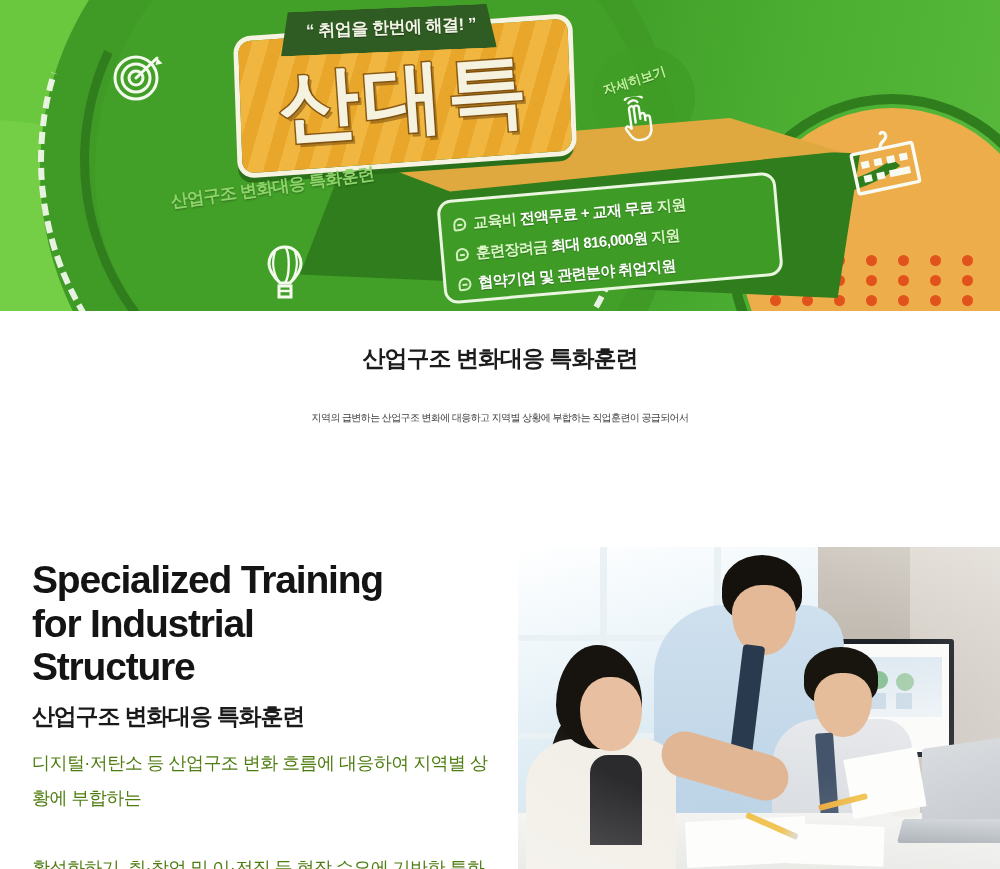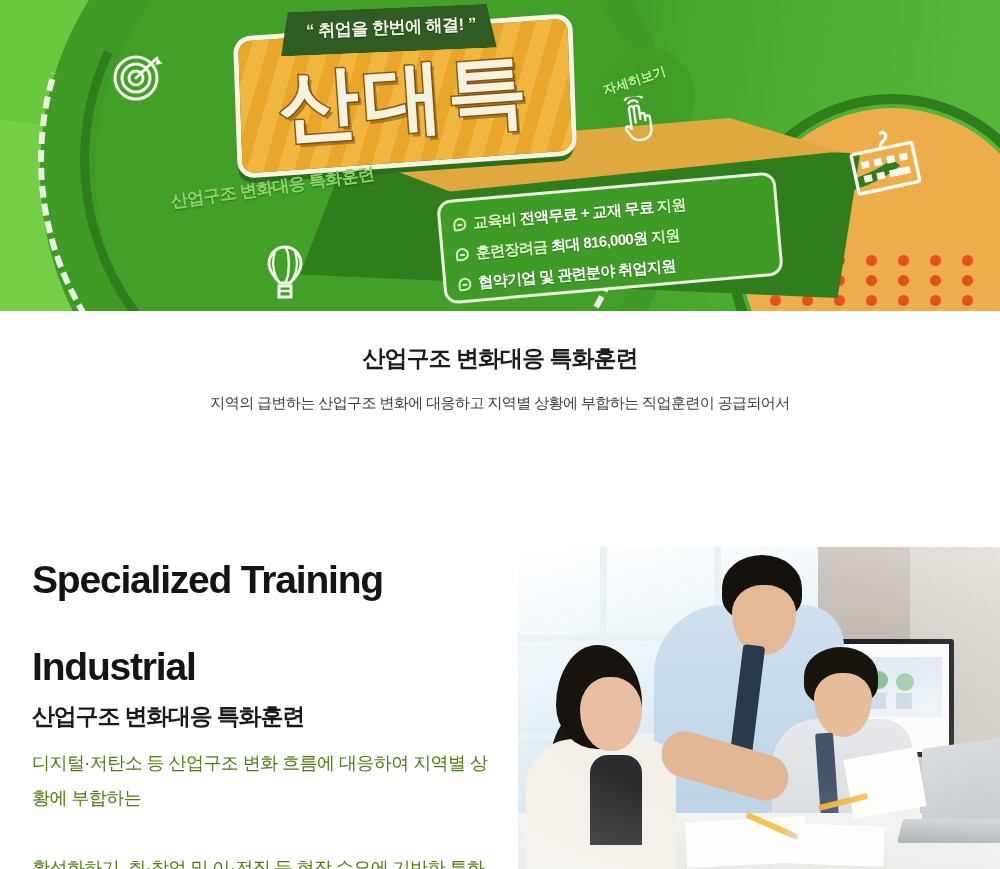--- a/index.html
+++ b/index.html
@@ -219,22 +219,22 @@
   
   .intro {
     position: absolute; left: 0; top: 311px; width: 1000px; height: 200px;
     text-align: center;
   }
   .intro-title {
     margin-top: 32px;
     font-size: 23px; font-weight: bold; color: #1c1c1c; letter-spacing: -1px;
   }
   .intro-p {
-    margin-top: 15px;
-    font-size: 15px; color: #3c3c3c; line-height: 1.85; letter-spacing: -0.6px;
+    margin-top: 35px;
+    font-size: 10px; color: #3c3c3c; line-height: 1.85; letter-spacing: -0.6px;
   }
 
   
   .feature { position: absolute; left: 0; top: 511px; width: 1000px; height: 358px; }
   .feature-left { position: absolute; left: 32px; top: 36px; width: 470px; }
 
   .eyebrow {
     display: inline-block;
     font-size: 15px; font-weight: bold; color: #222; letter-spacing: -0.9px;
     border-bottom: 2px solid #555; padding-bottom: 3px;
@@ -463,22 +463,22 @@
     <h1 class="intro-title">산업구조 변화대응 특화훈련</h1>
     <p class="intro-p">
       <span>지역의 급변하는 산업구조 변화에 대응하고 지역별 상황에 부합하는 직업훈련이 공급되어서</span><br>
     </p>
   </section>
 
   <section class="feature">
     <div class="feature-left">
       <div class="headline-en">
         <span>Specialized Training</span><br>
-        <br>
-        <span>Industrial</span>
+        <span>for Industrial</span><br>
+        <span>Structure</span>
       </div>
       <div class="headline-ko">산업구조 변화대응 특화훈련</div>
       <p class="feature-p">
         <span>디지털·저탄소 등 산업구조 변화 흐름에 대응하여 지역별 상황에 부합하는</span><br>
         <br>
         <span>활성화하기, 취·창업 및 이·전직 등 현장 수요에 기반한 특화 훈련 제도입니다.</span>
       </p>
     </div>
 
     <div class="photo">

